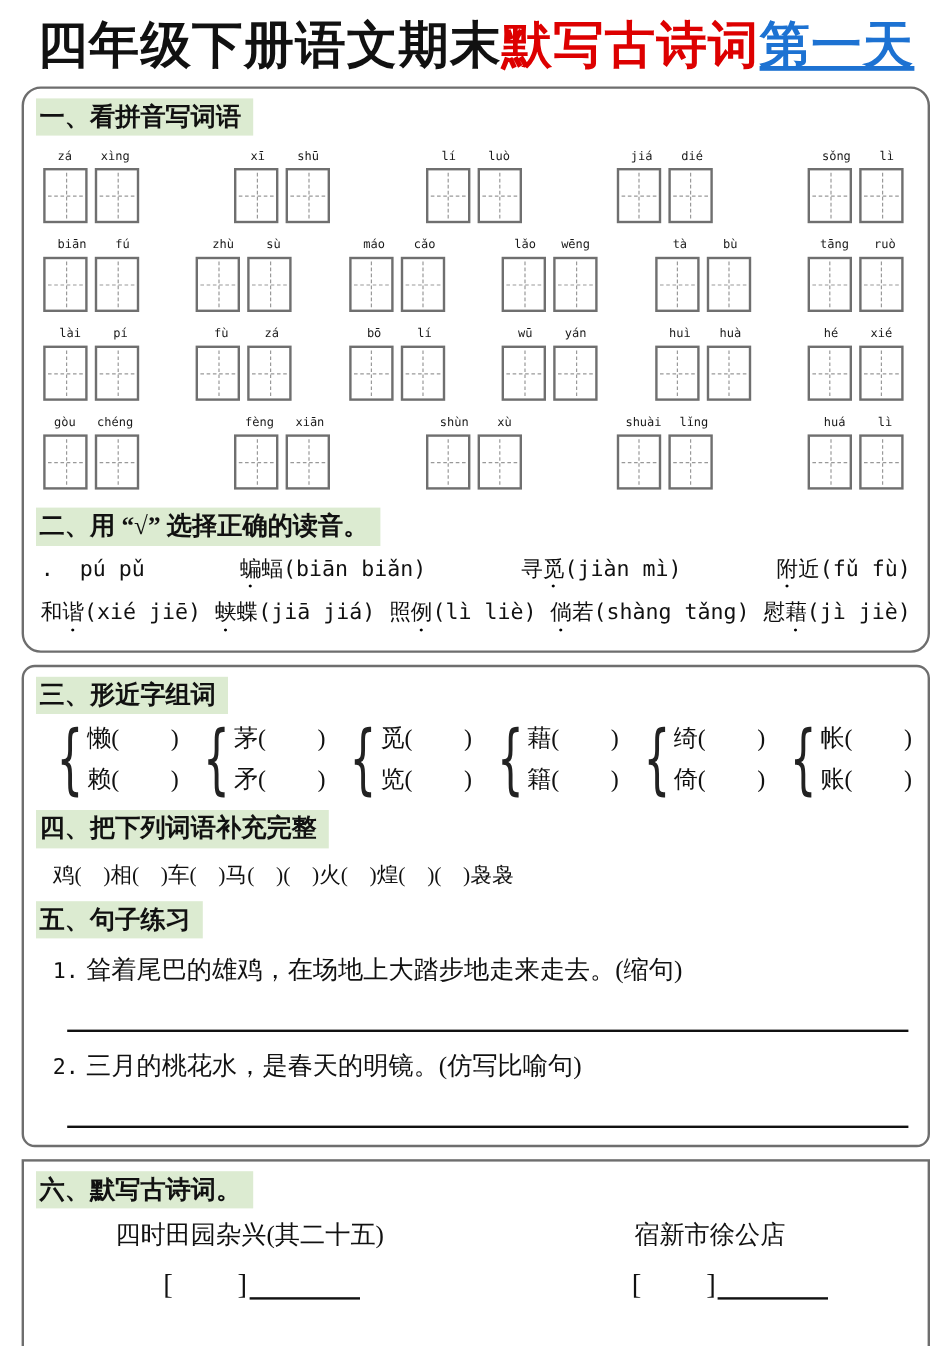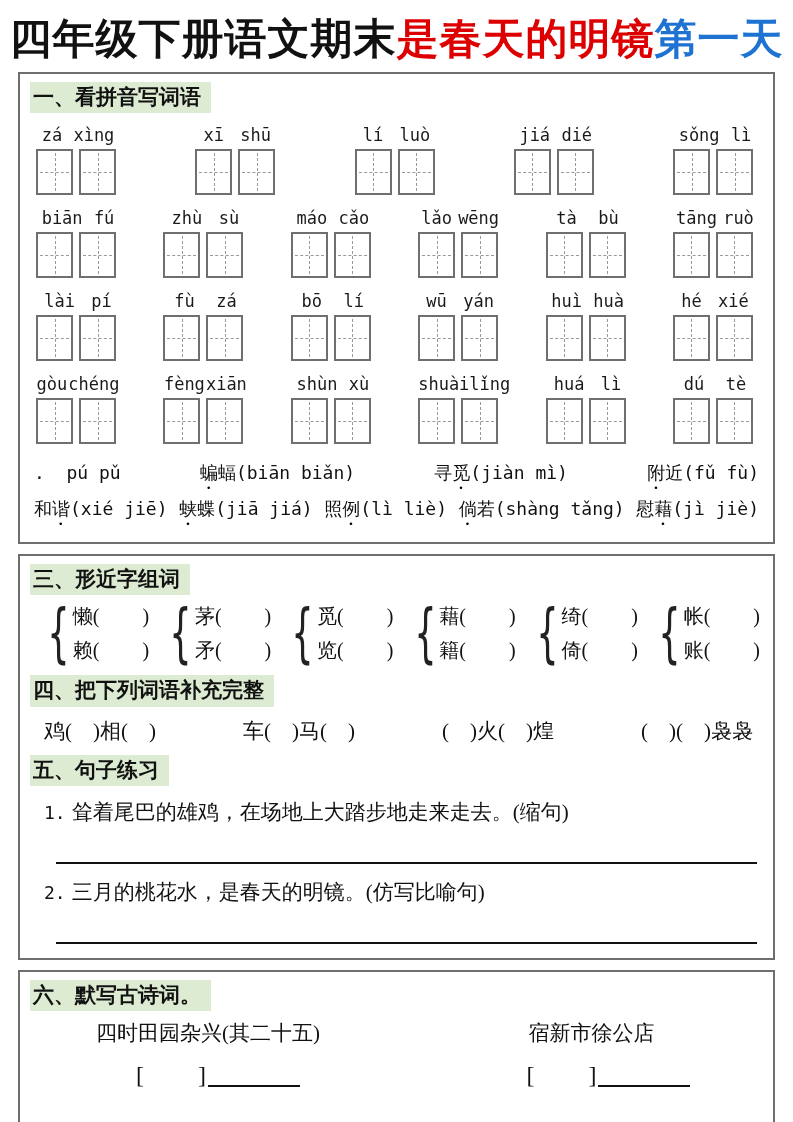--- a/index.html
+++ b/index.html
@@ -1,56 +1,56 @@
 <!DOCTYPE html>
 <html><head>
 <meta charset="utf-8">
 <style>
   html,body{margin:0;padding:0;background:#fff;}
   body{width:793px;height:1122px;font-family:"Liberation Serif",serif;color:#111;position:relative;overflow:hidden;}
 
   
   .title{ text-align:center; padding-top:16px; font-size:42px; font-weight:bold; letter-spacing:1px; line-height:1.1; white-space:nowrap;}
   .title .t-red{color:var(--red);}
-  .title .t-blue{color:var(--blue);}
+  .title .t-blue{color:var(--blue);text-decoration:underline;}
 
   :root{--red:#dd0000;--blue:#1d72d2;--green:#dcebd1;--bor:#6e6e6e;}
 
   
   .panel{margin:0 18px 10px 18px;border:2px solid var(--bor);padding:6px 10px 8px 10px;box-sizing:border-box;background:#fff;}
-  .panel1{margin-top:10px;min-height:472px;}
-  .panel2{min-height:338px;}
+  .panel1{margin-top:10px;min-height:472px;border-radius:16px;}
+  .panel2{min-height:338px;border-radius:11px;}
   .panel3{min-height:188px;}
 
   .sec-head{display:inline-block;background:var(--green);font-size:21px;font-weight:bold;padding:2px 10px 3px 3px;margin:2px 0 4px 0;line-height:1.25;}
 
   
   .py-row{display:flex;justify-content:space-between;padding:0 6px;margin:8px 0 13px 0;}
   .pyg{width:84px;}
-  .pyl{display:flex;justify-content:space-around;font-family:"DejaVu Sans Mono",monospace;font-size:17px;color:#1a1a1a;margin-bottom:4px;white-space:nowrap;text-align:center;}
+  .pyl{display:flex;justify-content:space-around;font-family:"DejaVu Sans Mono",monospace;font-size:10px;color:#1a1a1a;margin-bottom:4px;white-space:nowrap;text-align:center;}
   .sqr{display:flex;gap:6px;}
   .sq{width:37px;height:46px;border:2px solid #6f6f6f;box-sizing:border-box;position:relative;background:#fff;}
   .sq::before{content:"";position:absolute;left:50%;top:2px;bottom:2px;border-left:1px dashed #999;}
   .sq::after{content:"";position:absolute;top:50%;left:2px;right:2px;border-top:1px dashed #999;}
 
   
   .s2-line{display:flex;justify-content:space-between;font-size:20px;line-height:1.75;padding:0 4px;white-space:nowrap;}
   .s2-line .latin{font-family:"DejaVu Sans Mono","Liberation Serif",serif;font-size:18px;}
   .s2-item span{white-space:pre;}
   .em{ text-emphasis:filled dot #000; -webkit-text-emphasis:filled dot #000; text-emphasis-position:under left; -webkit-text-emphasis-position:under left;}
 
   
   .pair-row{display:flex;justify-content:space-between;padding:2px 2px 6px 8px;margin-bottom:2px;}
   .pair{display:flex;align-items:center;}
   .brace{font-size:64px;font-weight:400;color:#222;transform:scaleX(.55);transform-origin:center;line-height:1;margin-right:-6px;font-family:"DejaVu Sans",sans-serif;}
   .pair-col{display:flex;flex-direction:column;gap:10px;font-size:20px;line-height:1.2;}
   .pair-col .blank{letter-spacing:1px;}
 
   
-  .s4-line{display:flex;justify-content:space-between;font-size:21px;padding:6px 10px 8px 14px;white-space:nowrap;}
+  .s4-line{display:flex;justify-content:flex-start;font-size:18px;padding:6px 10px 8px 14px;white-space:nowrap;}
 
   
   .s5-item{font-size:21px;padding:8px 0 0 14px;}
   .s5-item .num{font-family:"DejaVu Sans Mono",monospace;font-size:18px;margin-right:6px;}
   .blank-line{border-bottom:2px solid #111;height:36px;margin:0 6px 6px 26px;}
 
   
   .poem-cols{display:flex;margin-top:4px;}
   .poem-col{width:50%;box-sizing:border-box;}
   .poem-title{font-size:21px;}
@@ -59,21 +59,21 @@
   .author-line{display:flex;align-items:flex-end;margin-top:10px;height:30px;}
   .author-line.left{padding-left:106px;}
   .author-line.right{padding-left:130px;}
   .bracket{font-size:24px;letter-spacing:2px;line-height:1;}
   .author-blank{display:inline-block;width:92px;border-bottom:2px solid #111;height:22px;}
 </style>
 </head>
 <body>
 
 <div class="title">
-  <span>四年级下册语文期末</span><span class="t-red">是春天的明镜</span><span class="t-blue">第一天</span>
+  <span>四年级下册语文期末</span><span class="t-red">默写古诗词</span><span class="t-blue">第一天</span>
 </div>
 
 <div class="panel panel1">
 
   <div class="sec-head">一、看拼音写词语</div>
 
   
   <div class="py-row">
     <div class="pyg">
         <div class="pyl">
@@ -300,32 +300,23 @@
     <div class="pyg">
         <div class="pyl">
           <span>huá</span>
           <span>lì</span>
         </div>
         <div class="sqr">
           <div class="sq"></div>
           <div class="sq"></div>
         </div>
       </div>
-    <div class="pyg">
-        <div class="pyl">
-          <span>dú</span>
-          <span>tè</span>
-        </div>
-        <div class="sqr">
-          <div class="sq"></div>
-          <div class="sq"></div>
-        </div>
-      </div>
-  </div>
-
+  </div>
+
+  <div class="sec-head">二、用 “√” 选择正确的读音。</div>
 
   <div class="s2-line">
     <span class="s2-item latin"><span>.</span><span class="em"></span><span>  pú pǔ</span></span>
     <span class="s2-item latin"><span></span><span class="em">蝙</span><span>蝠(biān biǎn)</span></span>
     <span class="s2-item latin"><span>寻</span><span class="em">觅</span><span>(jiàn mì)</span></span>
     <span class="s2-item latin"><span></span><span class="em">附</span><span>近(fǔ fù)</span></span>
   </div>
   <div class="s2-line">
     <span class="s2-item latin"><span>和</span><span class="em">谐</span><span>(xié jiē)</span></span>
     <span class="s2-item latin"><span></span><span class="em">蛱</span><span>蝶(jiā jiá)</span></span>

